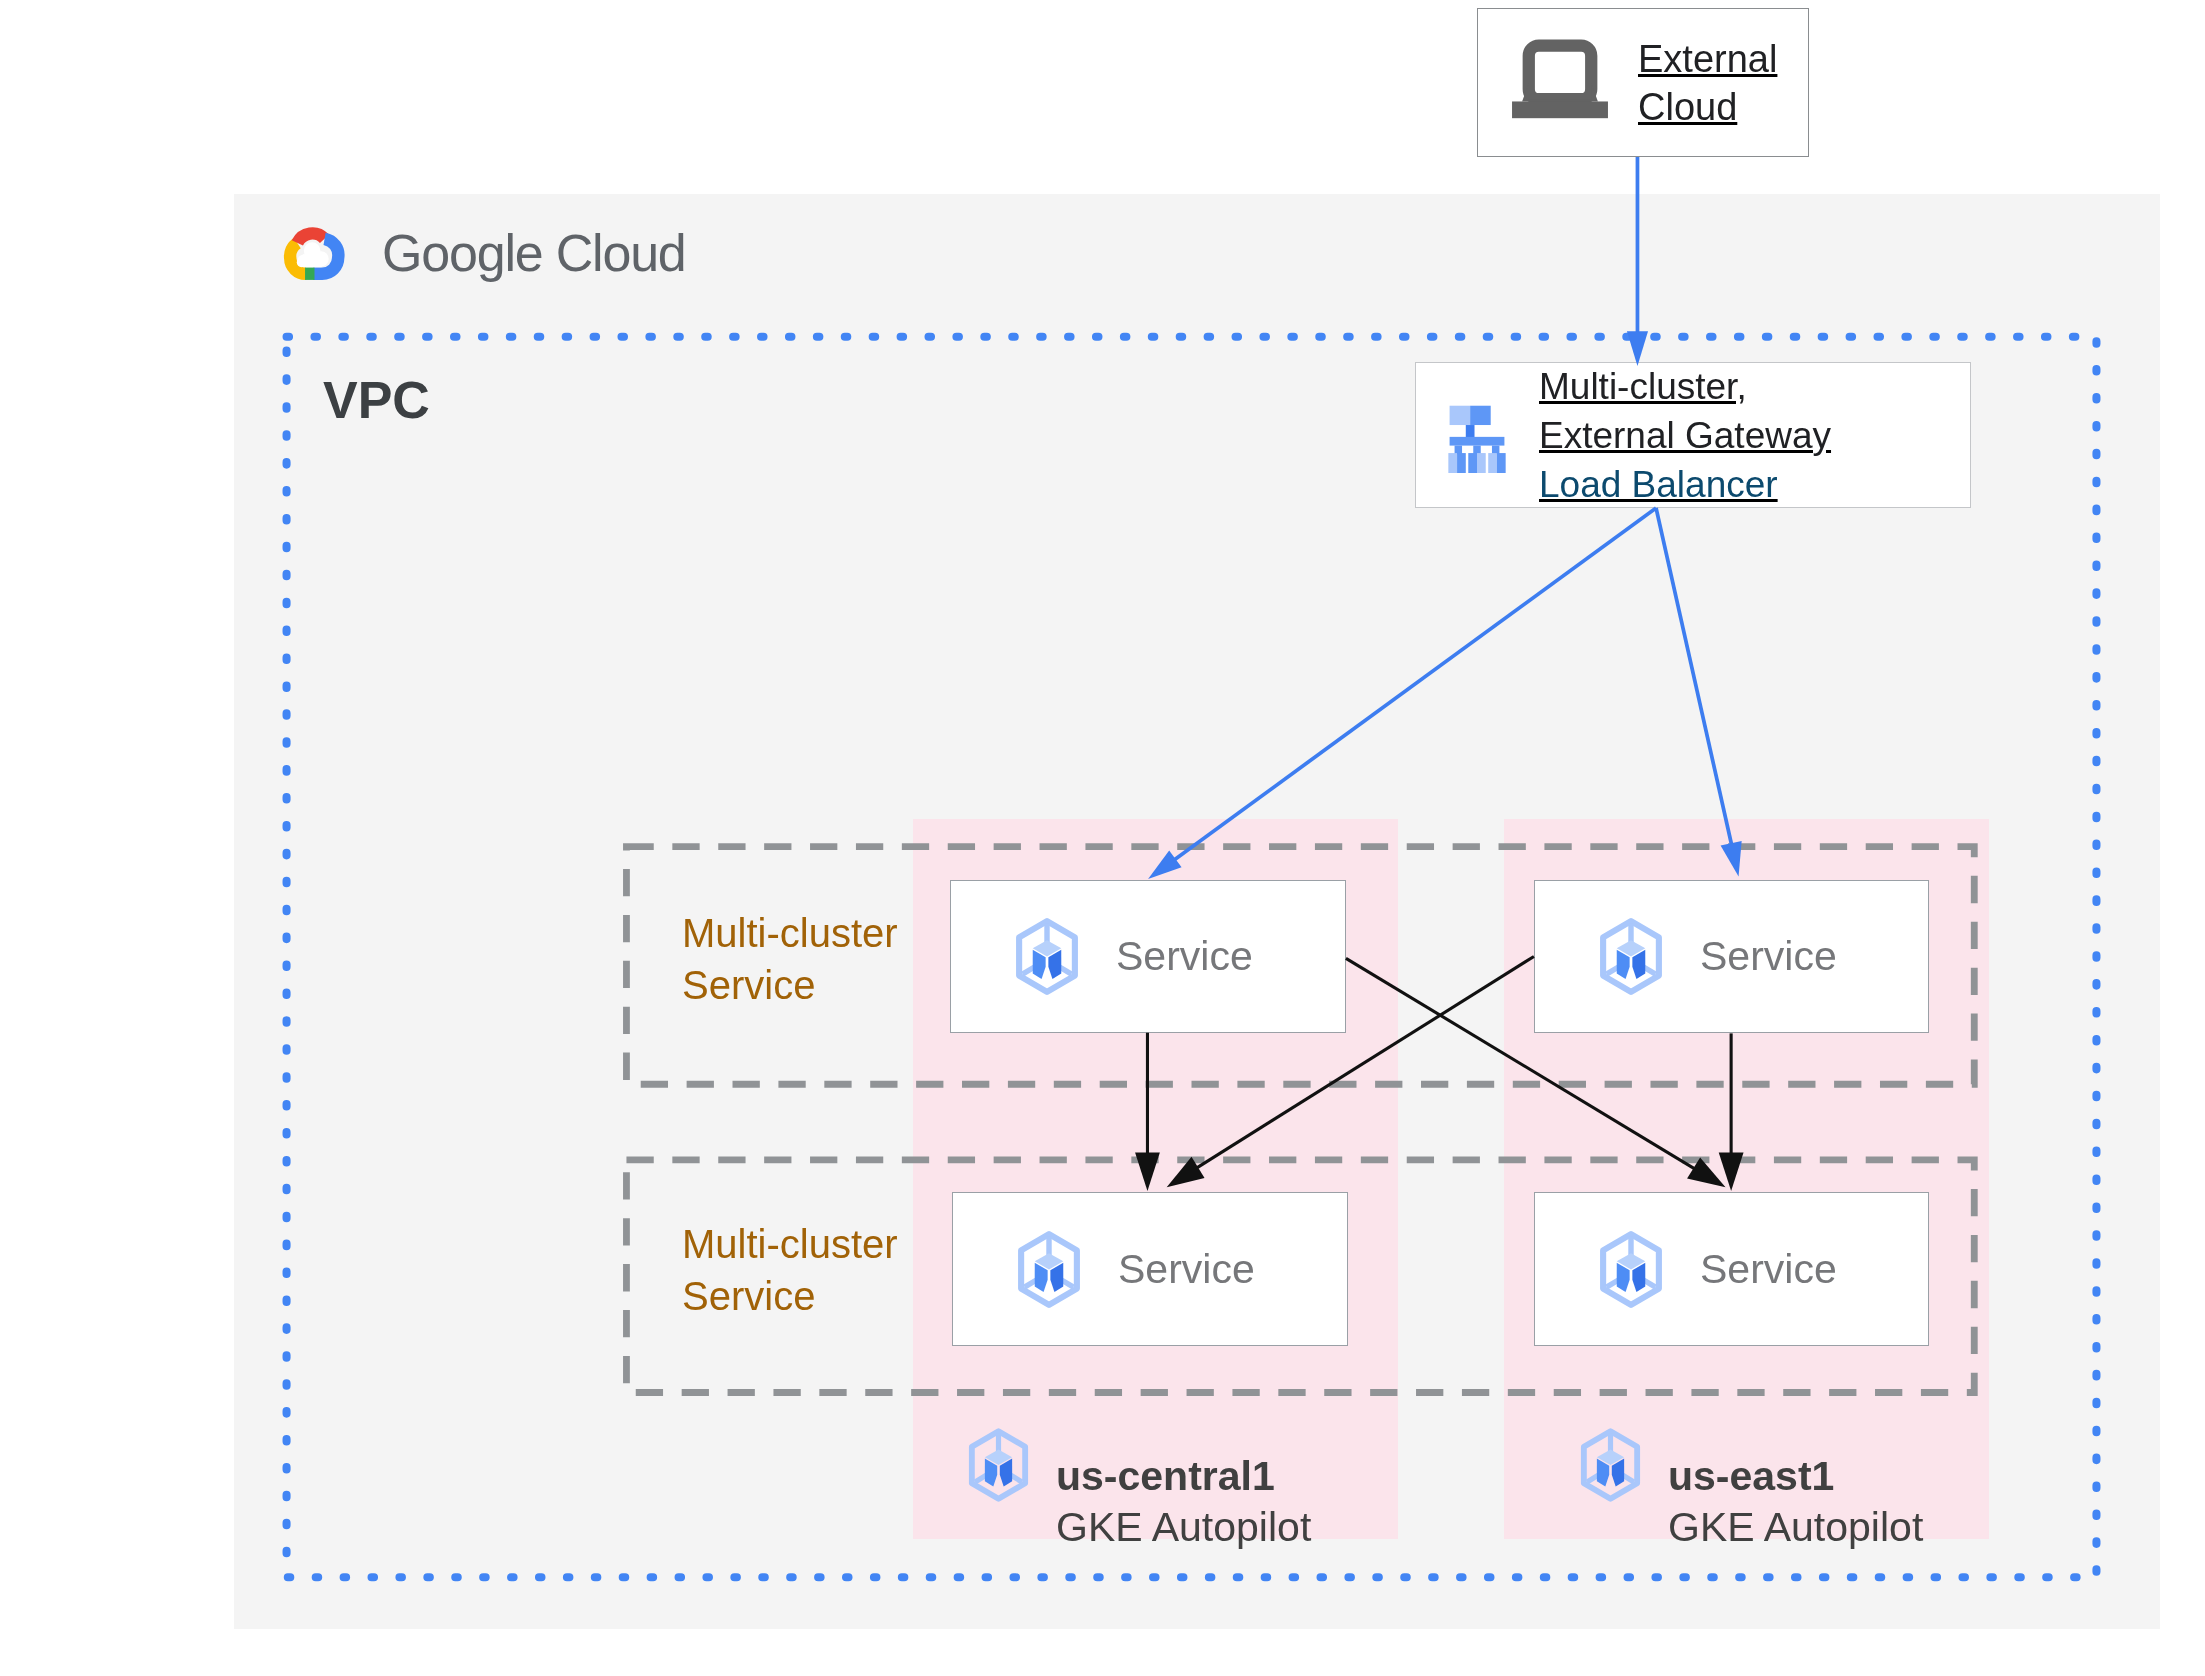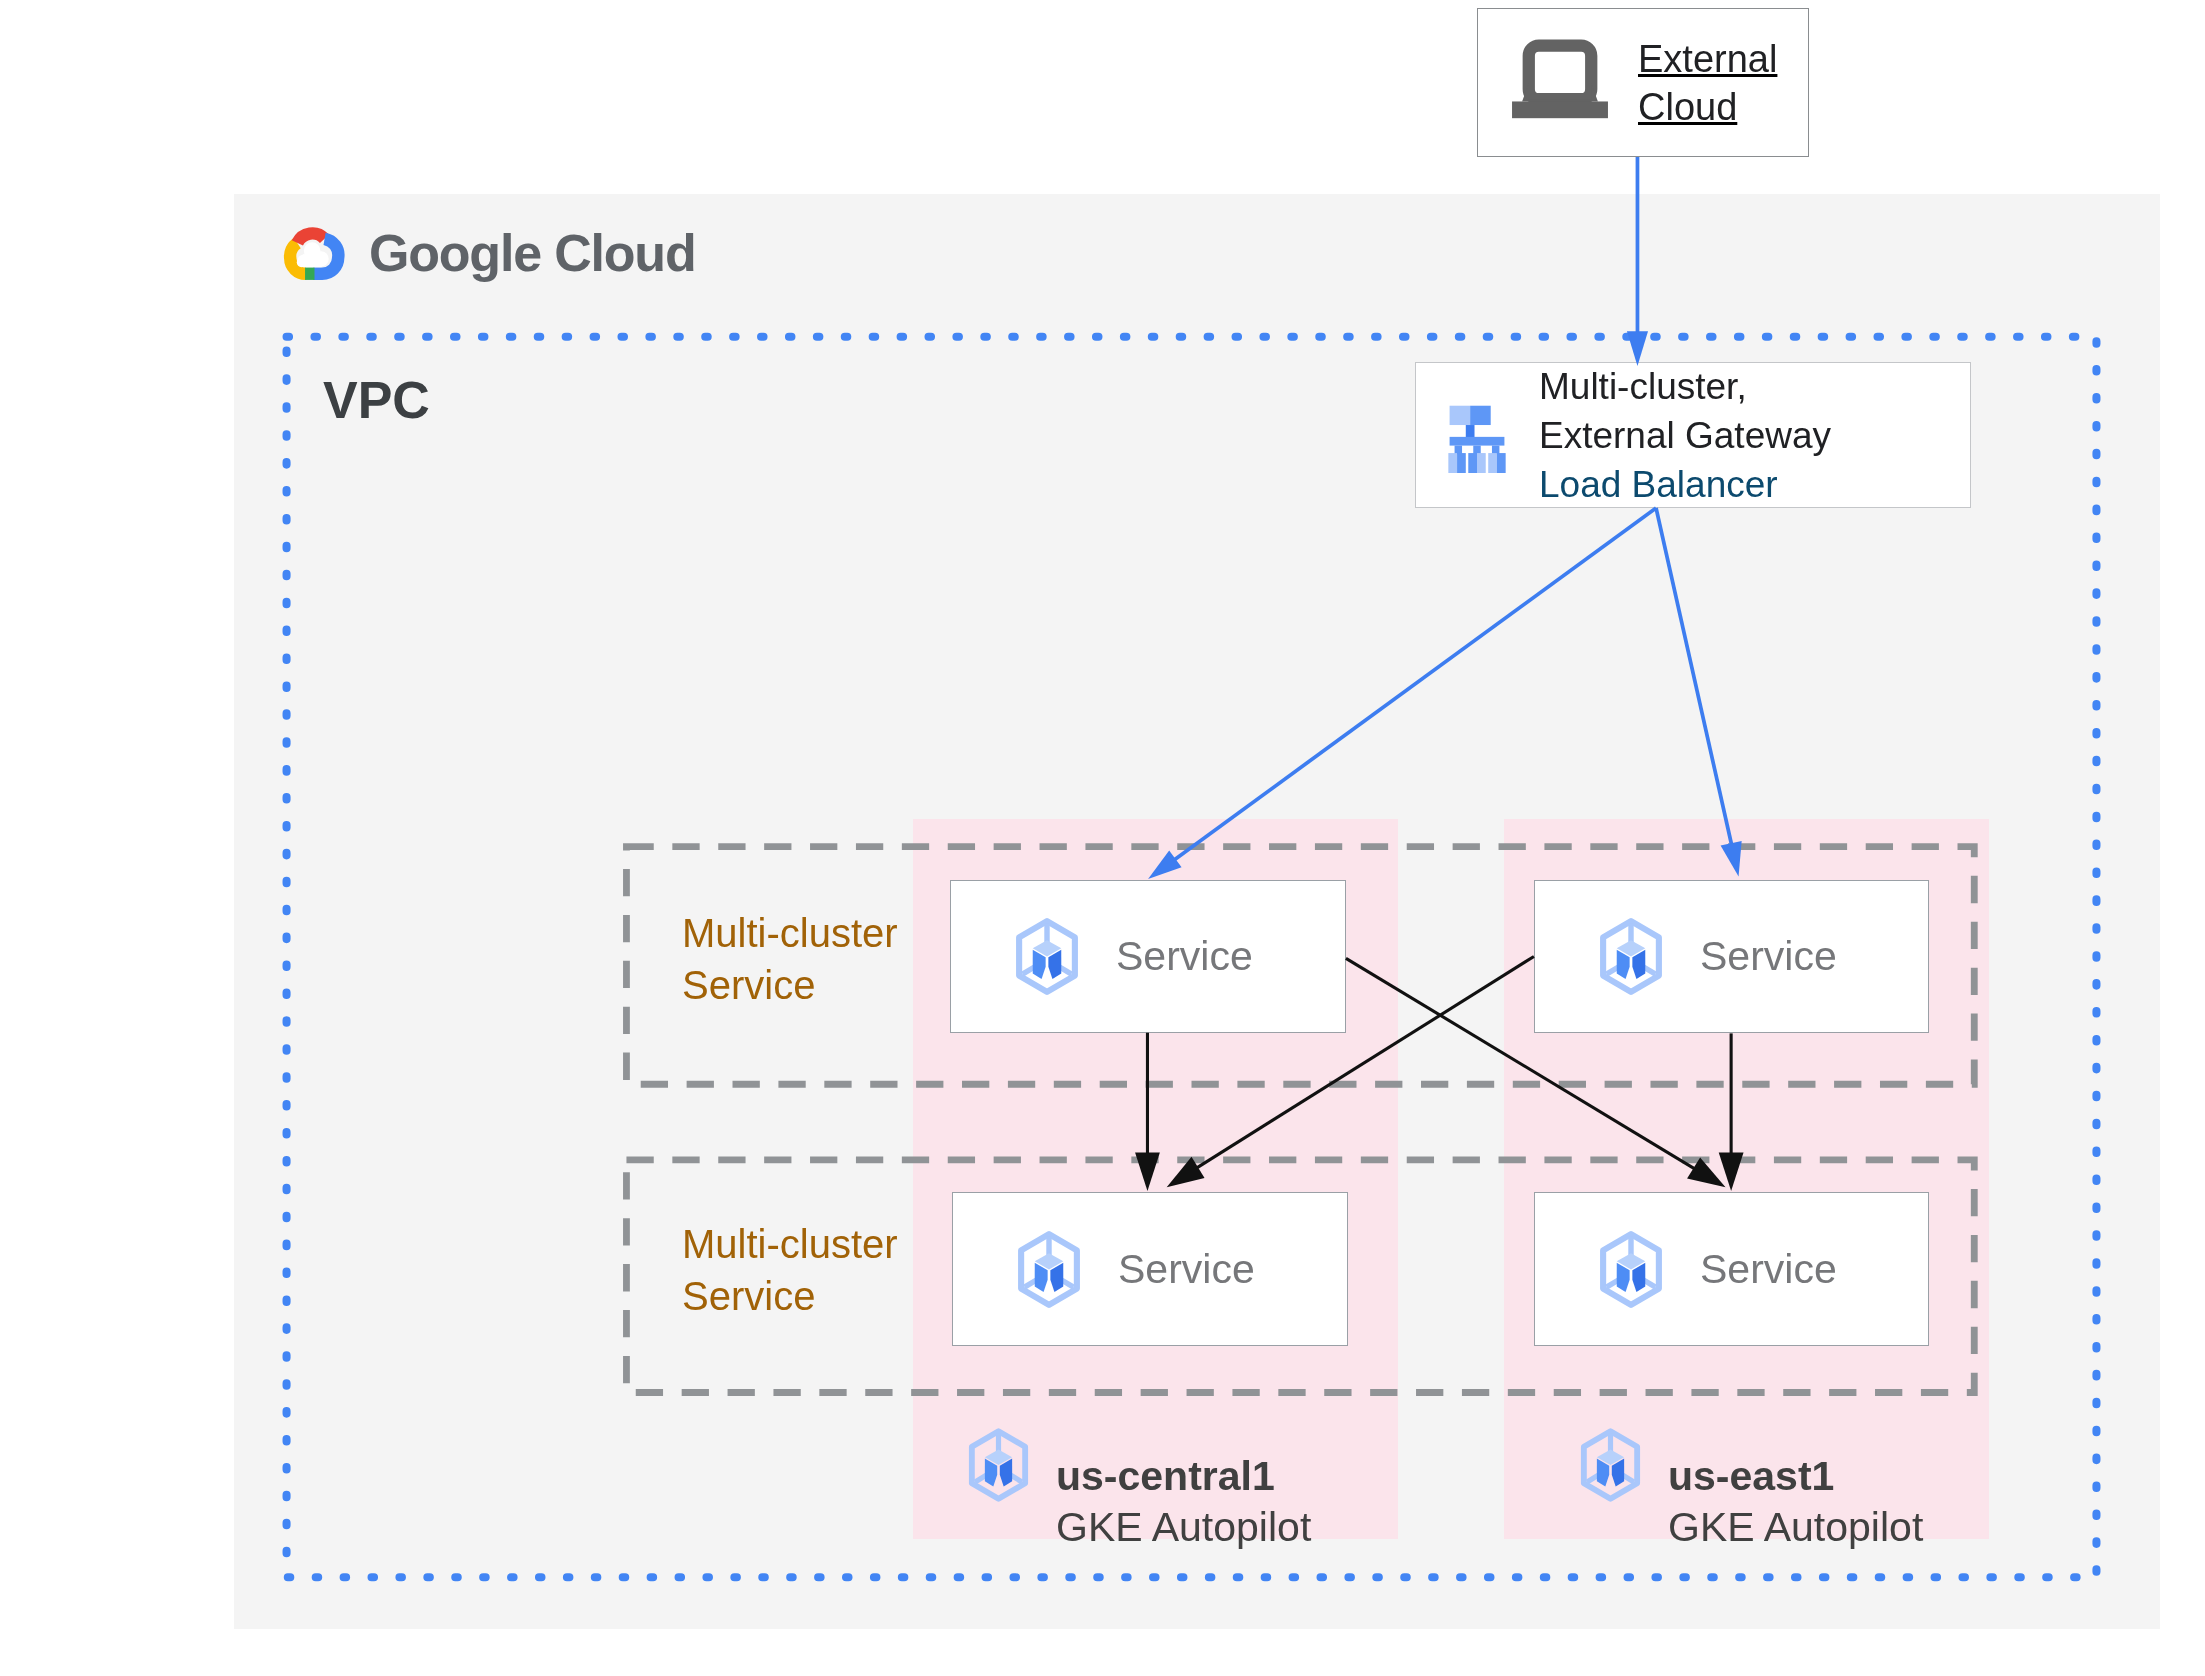--- a/index.html
+++ b/index.html
@@ -8,31 +8,31 @@
     font-family:"Liberation Sans", sans-serif;
   }
   .abs{position:absolute;}
   
   #panel{left:234px;top:194px;width:1926px;height:1435px;background:#f4f4f4;}
   
   .cluster-col{top:819px;width:485px;height:720px;background:#fbe4eb;}
   #cluster-col-left{left:913px;}
   #cluster-col-right{left:1504px;}
   
-  #logo{left:279px;top:223px;display:flex;align-items:center;gap:19px;font-weight:bold;}
+  #logo{left:279px;top:223px;display:flex;align-items:center;gap:32px;}
   #logo svg{width:71px;height:60px;display:block;}
   #logo .wordmark{font-size:52px;color:#5f6368;letter-spacing:-1.2px;white-space:nowrap;}
   
   #vpc-label{left:323px;top:370px;font-size:52px;font-weight:bold;color:#3c4043;}
   
   #ext-box{left:1477px;top:8px;width:332px;height:149px;background:#ffffff;border:1.9px solid #8a8d90;box-sizing:border-box;display:flex;align-items:center;text-decoration:underline;}
   #ext-box svg{width:112px;height:87px;margin-left:26px;flex:none;}
   #ext-box .txt{margin-left:22px;font-size:38px;line-height:48px;color:#202124;}
   
-  #lb-box{left:1415px;top:362px;width:556px;height:146px;background:#ffffff;border:1.2px solid #c4c6c9;box-sizing:border-box;display:flex;align-items:center;}
+  #lb-box{left:1415px;top:362px;width:556px;height:146px;background:#ffffff;border:1.2px solid #c4c6c9;box-sizing:border-box;display:flex;align-items:center;text-decoration:underline;}
   #lb-box svg{width:60px;height:76px;margin-left:31px;flex:none;}
   #lb-box .txt{margin-left:32px;font-size:37px;line-height:49px;color:#202124;white-space:nowrap;}
   #lb-box .sub{color:#0c4a6e;}
   
   .row-label{left:682px;font-size:40px;line-height:52px;color:#a16207;}
   #row1-label{top:907px;}
   #row2-label{top:1218px;}
   
   .service-box{background:#ffffff;border:1.2px solid #9aa0a6;box-sizing:border-box;display:flex;align-items:center;}
   .service-box svg{width:68px;height:83px;margin-left:62px;flex:none;}

